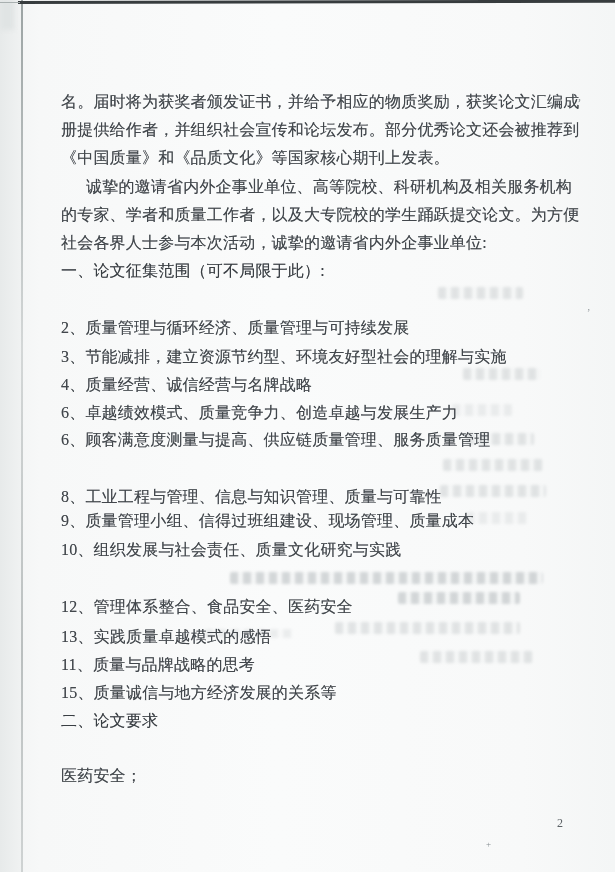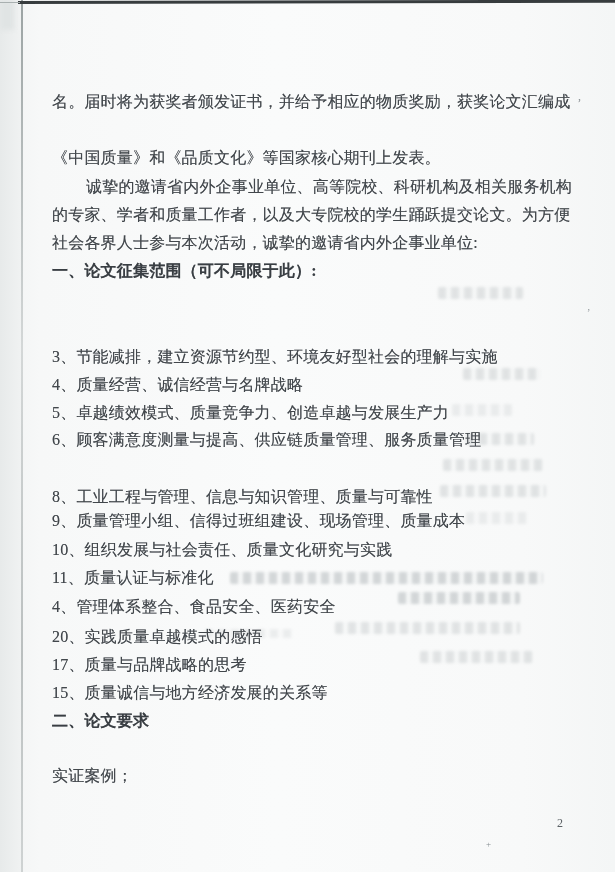--- a/index.html
+++ b/index.html
@@ -31,25 +31,25 @@
     position: absolute; left: 18px; top: 1px; width: 600px; height: 3px;
     background: #373c3e; transform: rotate(-0.12deg); transform-origin: left center;
   }
   .top-edge-left {
     position: absolute; left: 0; top: 2px; width: 20px; height: 1px;
     background: #a9b0b0;
   }
 
   
   .ln {
-    position: absolute; left: 52px; white-space: nowrap;
+    position: absolute; left: 61px; white-space: nowrap;
     font-size: 16px; color: #42474c; letter-spacing: 0.2px;
     text-shadow: 0 0 0.5px rgba(66,71,76,.55);
   }
-  .bold { font-weight: bold; color: #393e43; }
+  .bold { font-weight: normal; color: #393e43; }
   .indent { left: 86px; }
 
   .pageno {
     position: absolute; left: 557px; top: 816px;
     font-size: 12px; color: #5b6165;
   }
 
   
   .bleed {
     position: absolute; height: 12px; border-radius: 2px;
@@ -84,39 +84,40 @@
   <div class="bleed strong" style="left:398px; top:592px; width:122px;"></div>
   <div class="bleed" style="left:335px; top:622px; width:185px;"></div>
   <div class="bleed faint" style="left:205px; top:629px; width:88px; height:9px;"></div>
   <div class="bleed" style="left:420px; top:651px; width:113px;"></div>
 
   <div class="speck" style="left:578px; top:90px;">,</div>
   <div class="speck" style="left:587px; top:308px; font-size:10px;">’</div>
   <div class="speck" style="left:486px; top:840px; font-size:9px;">+</div>
 
   <div class="ln" style="top:92px">名。届时将为获奖者颁发证书，并给予相应的物质奖励，获奖论文汇编成</div>
+  <div class="ln" style="top:120px">册提供给作者，并组织社会宣传和论坛发布。部分优秀论文还会被推荐到</div>
   <div class="ln indent" style="top:177px">诚挚的邀请省内外企事业单位、高等院校、科研机构及相关服务机构</div>
 
   <div class="ln" style="top:148px">《中国质量》和《品质文化》等国家核心期刊上发表。</div>
   <div class="ln" style="top:205px">的专家、学者和质量工作者，以及大专院校的学生踊跃提交论文。为方便</div>
   <div class="ln" style="top:233px">社会各界人士参与本次活动，诚挚的邀请省内外企事业单位:</div>
 
   <div class="ln bold" style="top:261px">一、论文征集范围（可不局限于此）:</div>
 
+  <div class="ln" style="top:318px">2、质量管理与循环经济、质量管理与可持续发展</div>
   <div class="ln" style="top:347px">3、节能减排，建立资源节约型、环境友好型社会的理解与实施</div>
   <div class="ln" style="top:375px">4、质量经营、诚信经营与名牌战略</div>
-  <div class="ln" style="top:403px">5、卓越绩效模式、质量竞争力、创造卓越与发展生产力</div>
+  <div class="ln" style="top:403px">6、卓越绩效模式、质量竞争力、创造卓越与发展生产力</div>
   <div class="ln" style="top:430px">6、顾客满意度测量与提高、供应链质量管理、服务质量管理</div>
   <div class="ln" style="top:487px">8、工业工程与管理、信息与知识管理、质量与可靠性</div>
   <div class="ln" style="top:511px">9、质量管理小组、信得过班组建设、现场管理、质量成本</div>
   <div class="ln" style="top:540px">10、组织发展与社会责任、质量文化研究与实践</div>
-  <div class="ln" style="top:568px">11、质量认证与标准化</div>
-  <div class="ln" style="top:597px">4、管理体系整合、食品安全、医药安全</div>
-  <div class="ln" style="top:627px">20、实践质量卓越模式的感悟</div>
-  <div class="ln" style="top:655px">17、质量与品牌战略的思考</div>
+  <div class="ln" style="top:597px">12、管理体系整合、食品安全、医药安全</div>
+  <div class="ln" style="top:627px">13、实践质量卓越模式的感悟</div>
+  <div class="ln" style="top:655px">11、质量与品牌战略的思考</div>
   <div class="ln" style="top:683px">15、质量诚信与地方经济发展的关系等</div>
 
   <div class="ln bold" style="top:711px">二、论文要求</div>
 
-  <div class="ln" style="top:766px">实证案例；</div>
+  <div class="ln" style="top:766px">医药安全；</div>
 
   <div class="pageno">2</div>
 </div>
 
 </body></html>

